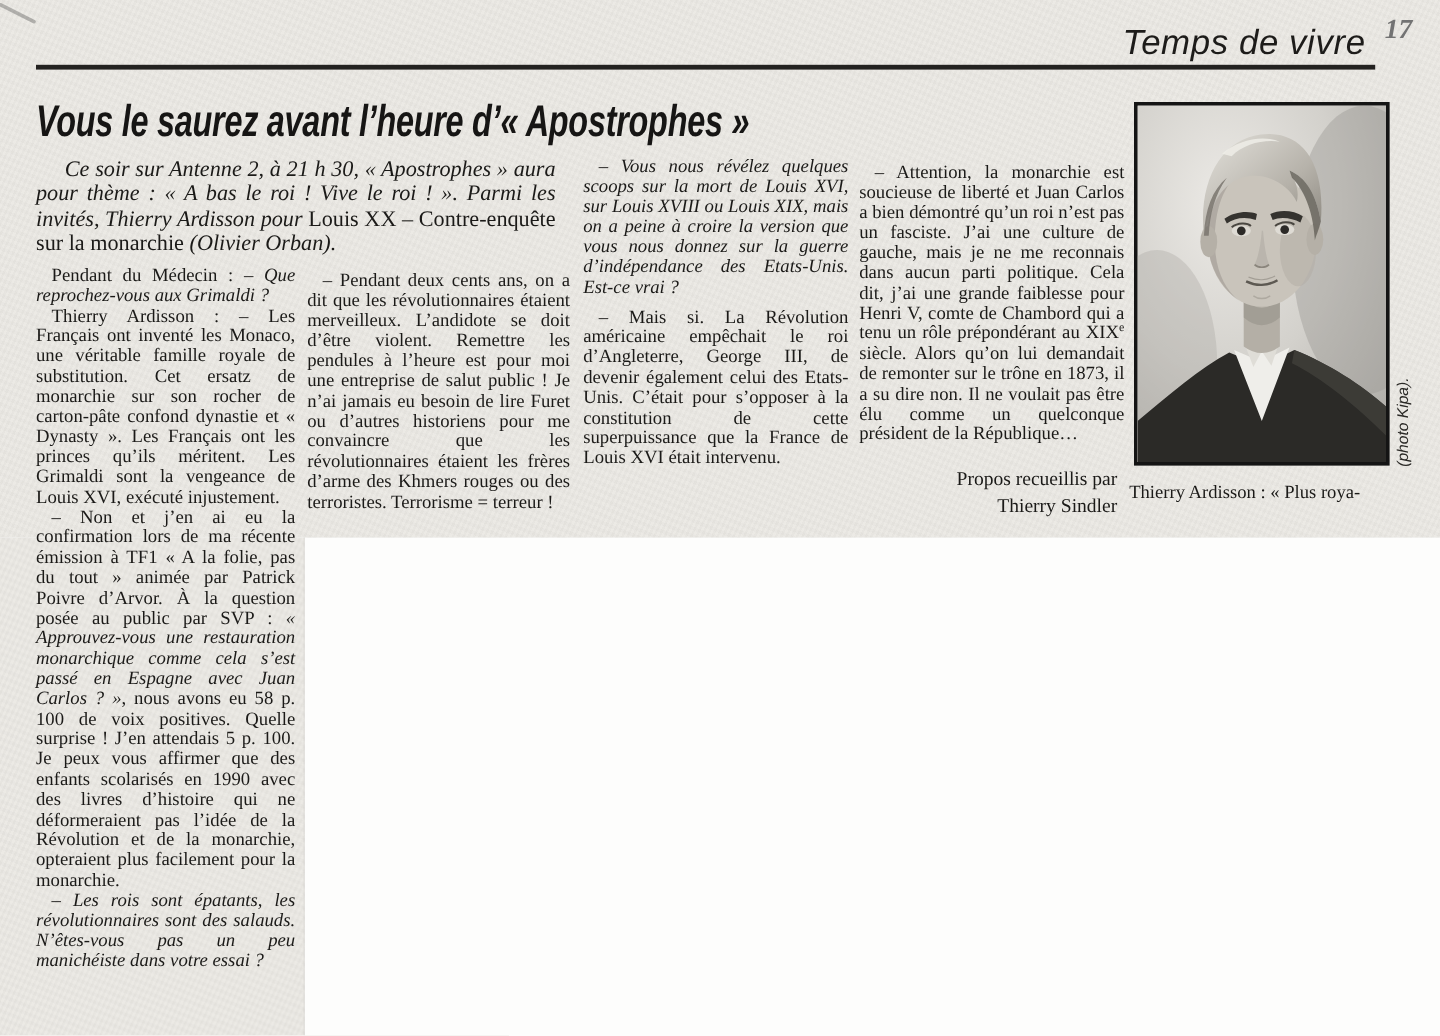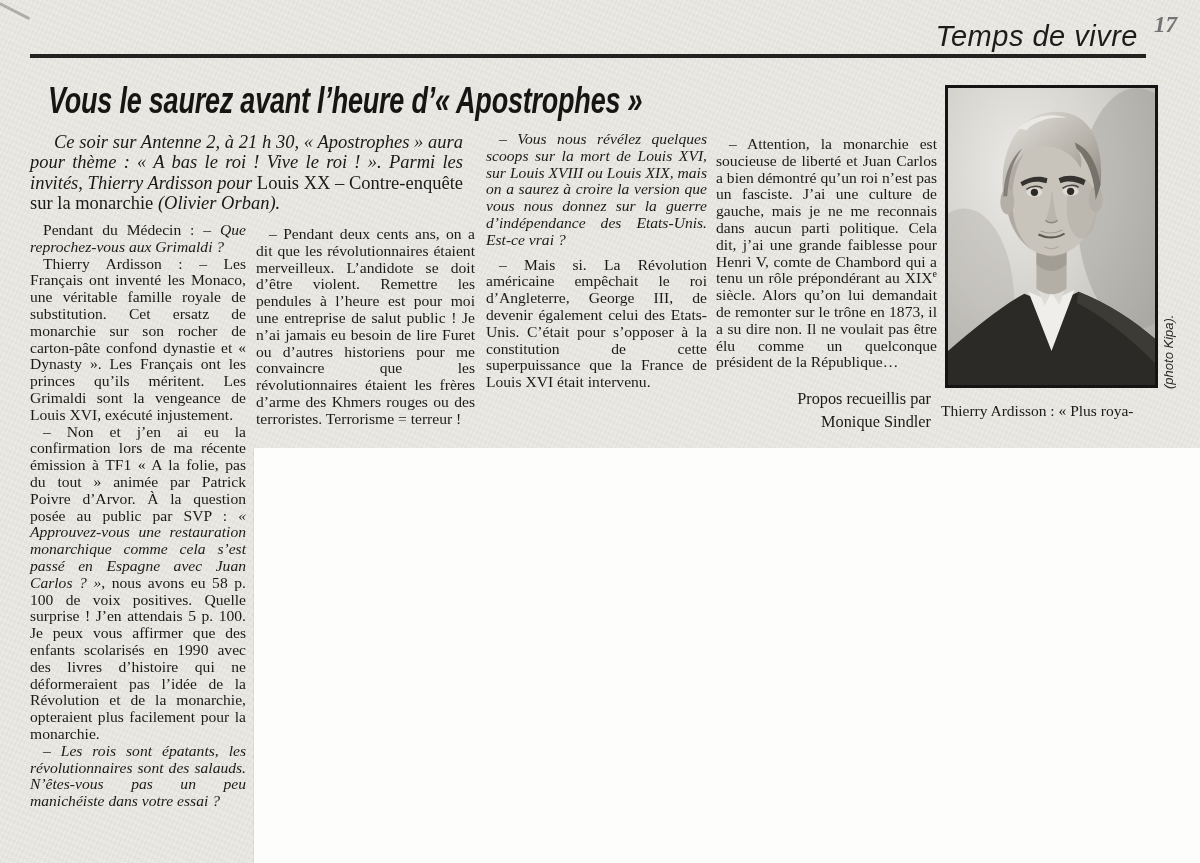--- a/index.html
+++ b/index.html
@@ -34,21 +34,21 @@
     position:absolute; right:62px; top:20px;
     font-family:"Liberation Sans", sans-serif;
     font-style:italic; font-size:29px; letter-spacing:0.5px;
     white-space:nowrap; color:#1d1c1a;text-align:center;
   }
   .page-number {
     position:absolute; left:1154px; top:12px;
     font-style:italic; font-weight:bold; font-size:23px; color:#737373;
   }
 
-  .article-title { position:absolute; left:48px; top:80px; white-space:nowrap; }
+  .article-title { position:absolute; left:30px; top:80px; white-space:nowrap; }
   .article-title span {
     display:inline-block;
     font-family:"Liberation Sans", sans-serif;
     font-weight:bold; font-style:italic;
     font-size:37px; letter-spacing:-0.3px;
     transform:scaleX(0.73); transform-origin:left top;
     color:#161514;
   }
 
   .intro {
@@ -116,29 +116,29 @@
   <p>Thierry Ardisson : – Les Français ont inventé les Monaco, une véritable famille royale de substitution. Cet ersatz de monarchie sur son rocher de carton-pâte confond dynastie et « Dynasty ». Les Français ont les princes qu’ils méritent. Les Grimaldi sont la vengeance de Louis XVI, exécuté injustement.</p>
   <p><span class="rm">– Non et j’en ai eu la confirmation lors de ma récente émission à TF1 « A la folie, pas du tout » animée par Patrick Poivre d’Arvor. À la question posée au public par SVP : </span><span class="it">« Approuvez-vous une restauration monarchique comme cela s’est passé en Espagne avec Juan Carlos ? »</span><span class="rm">, nous avons eu 58 p. 100 de voix positives. Quelle surprise ! J’en attendais 5 p. 100. Je peux vous affirmer que des enfants scolarisés en 1990 avec des livres d’histoire qui ne déformeraient pas l’idée de la Révolution et de la monarchie, opteraient plus facilement pour la monarchie.</span></p>
   <p class="it">– Les rois sont épatants, les révolutionnaires sont des salauds. N’êtes-vous pas un peu manichéiste dans votre essai ?</p>
 </div>
 
 <div class="bodycol col2">
   <p>– Pendant deux cents ans, on a dit que les révolutionnaires étaient merveilleux. L’andidote se doit d’être violent. Remettre les pendules à l’heure est pour moi une entreprise de salut public ! Je n’ai jamais eu besoin de lire Furet ou d’autres historiens pour me convaincre que les révolutionnaires étaient les frères d’arme des Khmers rouges ou des terroristes. Terrorisme = terreur !</p>
 </div>
 
 <div class="bodycol col3">
-  <p class="it">– Vous nous révélez quelques scoops sur la mort de Louis XVI, sur Louis XVIII ou Louis XIX, mais on a saurez à croire la version que vous nous donnez sur la guerre d’indépendance des Etats-Unis. Est-ce vrai ?</p>
+  <p class="it">– Vous nous révélez quelques scoops sur la mort de Louis XVI, sur Louis XVIII ou Louis XIX, mais on a peine à croire la version que vous nous donnez sur la guerre d’indépendance des Etats-Unis. Est-ce vrai ?</p>
   <p class="gap">– Mais si. La Révolution américaine empêchait le roi d’Angleterre, George III, de devenir également celui des Etats-Unis. C’était pour s’opposer à la constitution de cette superpuissance que la France de Louis XVI était intervenu.</p>
 </div>
 
 <div class="bodycol col4">
   <p><span>– Attention, la monarchie est soucieuse de liberté et Juan Carlos a bien démontré qu’un roi n’est pas un fasciste. J’ai une culture de gauche, mais je ne me reconnais dans aucun parti politique. Cela dit, j’ai une grande faiblesse pour Henri V, comte de Chambord qui a tenu un rôle prépondérant au XIX</span><span class="sup">e</span><span> siècle. Alors qu’on lui demandait de remonter sur le trône en 1873, il a su dire non. Il ne voulait pas être élu comme un quelconque président de la République…</span></p>
   <div class="byline">
     <div>Propos recueillis par</div>
-    <div>Monique Sindler</div>
+    <div>Thierry Sindler</div>
   </div>
 </div>
 
 <div class="photo-frame">
   <svg viewBox="0 0 206 296" preserveAspectRatio="none">
     <defs>
       <radialGradient id="bgGrad" cx="35%" cy="28%" r="85%">
         <stop offset="0%" stop-color="#eceae6"></stop>
         <stop offset="55%" stop-color="#d3d1cc"></stop>
         <stop offset="100%" stop-color="#b2b0ab"></stop>

